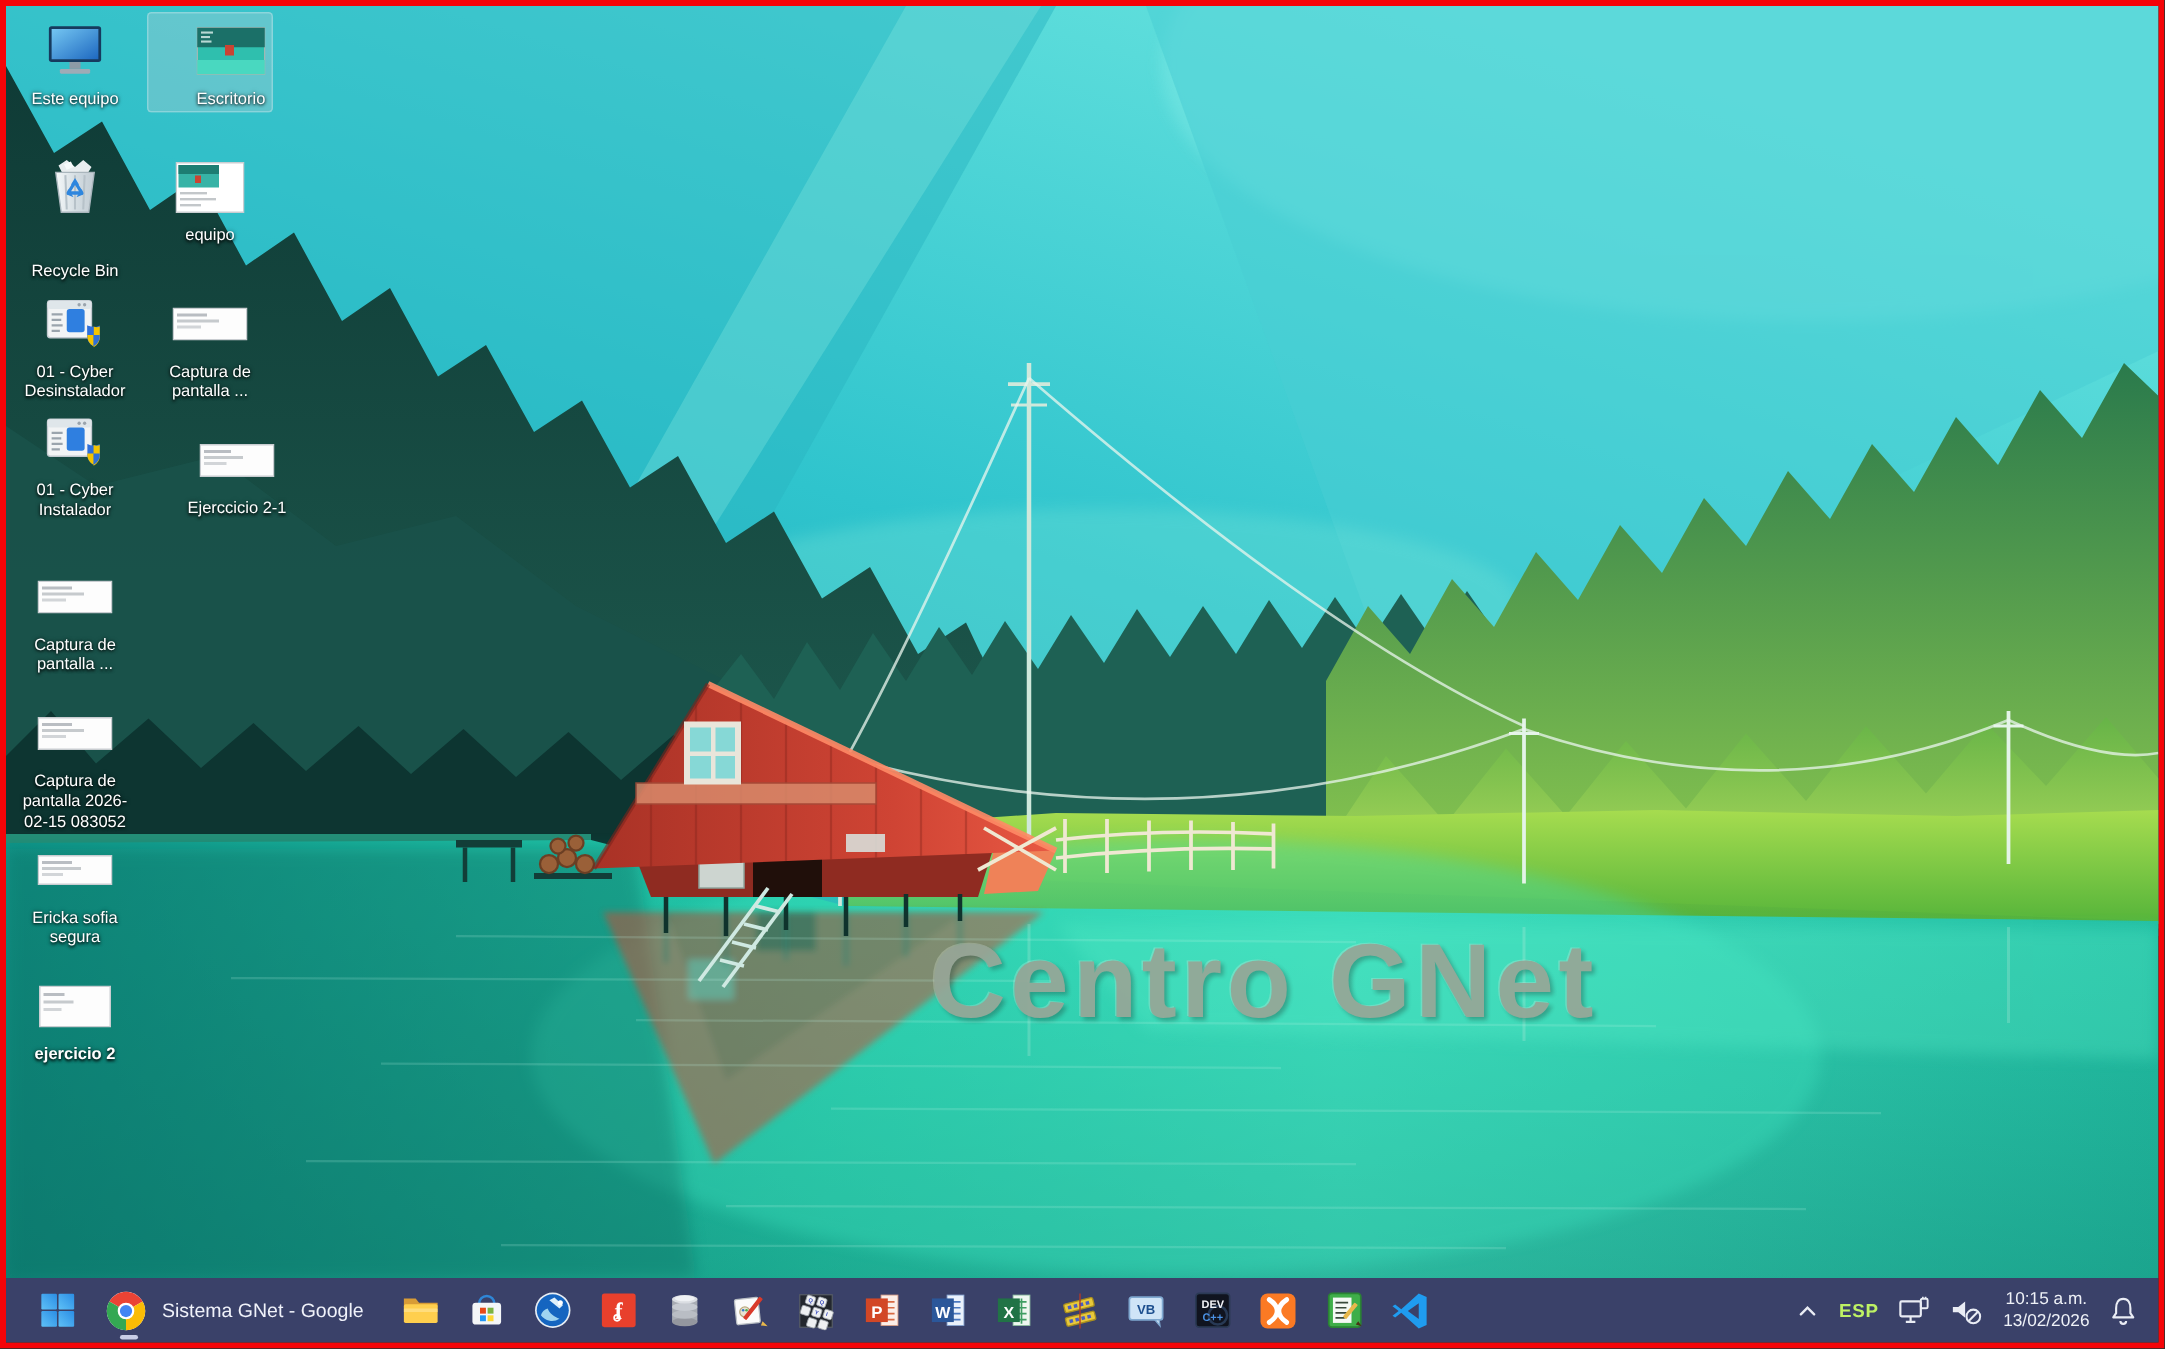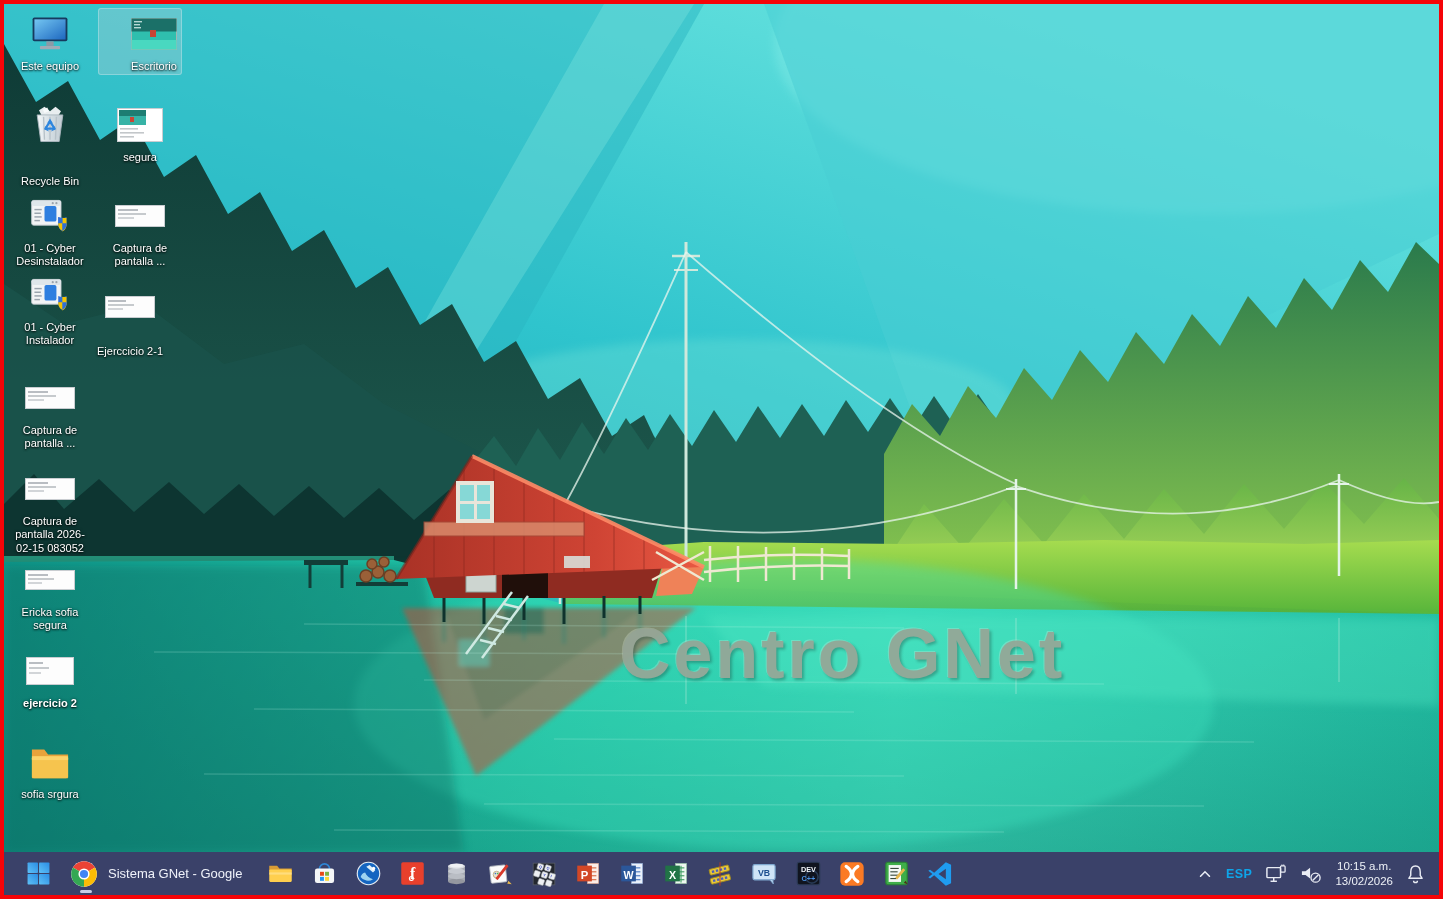--- a/index.html
+++ b/index.html
@@ -14,21 +14,21 @@
   .ico { height:46px; display:flex; align-items:center; justify-content:center; }
   .lbl { margin-top:3px; font-size:11px; line-height:1.22; color:#fff; text-align:center; max-width:80px;
     text-shadow:0 1px 2px rgba(0,0,0,.9), 0 0 3px rgba(0,0,0,.55); }
   .taskbar { position:absolute; left:0; bottom:0; width:1435px; height:43px; background:#3a4169; display:flex; align-items:center; }
   .tb-btn { width:44px; height:40px; display:flex; align-items:center; justify-content:center; flex:0 0 auto; }
   .start { margin-left:12px; }
   .task { display:flex; align-items:center; gap:10px; height:40px; padding:0 16px 0 10px; position:relative; flex:0 0 auto; }
   .task .indicator { position:absolute; left:20px; bottom:1px; width:12px; height:3px; border-radius:2px; background:#c8cde6; }
   .task-label { font-size:13px; color:#f0f2fa; white-space:nowrap; }
   .tray { margin-left:auto; display:flex; align-items:center; gap:13px; padding-right:14px; }
-  .tray-item { display:flex; align-items:center; justify-content:center; color:#0ea5e9; }
+  .tray-item { display:flex; align-items:center; justify-content:center; color:#bef264; }
   .lang { font-size:12.5px; font-weight:600; letter-spacing:.5px; }
   .clock { font-size:11.5px; line-height:1.3; text-align:center; color:#eef1f7; }
 </style>
 </head>
 <body>
 
 <div class="screen">
  <div class="desktop">
 
   <svg class="wall" width="1435" height="848" viewBox="0 0 1435 848" preserveAspectRatio="none">
@@ -359,30 +359,20 @@
           <svg width="48" height="28" viewBox="0 0 48 28">
       <rect x="0.5" y="0.5" width="47" height="27" fill="#fdfdfd" stroke="#c9cdd1" stroke-width="1"></rect>
       <rect x="3" y="5" width="14" height="2" fill="#b9bdc2"></rect>
             <rect x="3" y="10" width="20" height="2" fill="#c6cacd"></rect>
       <rect x="3" y="15" width="12" height="2" fill="#d2d5d8"></rect>
     </svg>
         </div>
     <div class="lbl">ejercicio 2</div>
   </div>
 
-  <div class="cell" style="left:4px;top:732px;">
-    <div class="ico">
-          <svg width="46" height="40" viewBox="0 0 48 42">
-      <path d="M5,8 h13 l4,5 h21 v25 H5 Z" fill="#e8a33b"></path>
-      <rect x="5" y="15" width="38" height="23" rx="2" fill="#f6c44e"></rect>
-      <rect x="5" y="15" width="38" height="4" fill="#fbd36a"></rect>
-    </svg>
-        </div>
-    <div class="lbl">sofia srgura</div>
-  </div>
 
   <div class="cell selected" style="left:94px;top:4px;">
     <div class="ico">
           <svg width="46" height="32" viewBox="0 0 46 32">
       <rect x="0.5" y="0.5" width="45" height="31" fill="#2fbfae" stroke="#9fb8b4" stroke-width="1"></rect>
       <rect x="0.5" y="0.5" width="45" height="13" fill="#1b7068"></rect>
       <rect x="0.5" y="22" width="45" height="9.5" fill="#49d8c0"></rect>
       <rect x="19" y="12" width="6" height="7" fill="#c94433"></rect>
       <g fill="#dff3ef" opacity="0.8">
               <rect x="3" y="3" width="8" height="1.4"></rect>
@@ -401,36 +391,36 @@
       <rect x="2" y="2" width="27" height="15" fill="#37b3a6"></rect>
       <rect x="2" y="2" width="27" height="6" fill="#1d7d72"></rect>
       <rect x="13" y="9" width="4" height="5" fill="#c94433"></rect>
       <g fill="#c3c7ca">
               <rect x="3" y="20" width="18" height="1.6"></rect>
               <rect x="3" y="24" width="24" height="1.6"></rect>
               <rect x="3" y="28" width="14" height="1.6"></rect>
             </g>
     </svg>
         </div>
-    <div class="lbl">segura</div>
+    <div class="lbl">equipo</div>
   </div>
 
   <div class="cell" style="left:94px;top:186px;">
     <div class="ico">
           <svg width="50" height="22" viewBox="0 0 50 22">
       <rect x="0.5" y="0.5" width="49" height="21" fill="#fdfdfd" stroke="#c9cdd1" stroke-width="1"></rect>
       <rect x="3" y="4" width="20" height="2" fill="#b9bdc2"></rect>
             <rect x="3" y="8" width="28" height="2" fill="#c6cacd"></rect>
       <rect x="3" y="12" width="16" height="2" fill="#d2d5d8"></rect>
     </svg>
         </div>
     <div class="lbl">Captura de pantalla ...</div>
   </div>
 
-  <div class="cell" style="left:84px;top:277px;gap:12px;">
+  <div class="cell" style="left:112px;top:277px;">
     <div class="ico">
           <svg width="50" height="22" viewBox="0 0 50 22">
       <rect x="0.5" y="0.5" width="49" height="21" fill="#fdfdfd" stroke="#c9cdd1" stroke-width="1"></rect>
       <rect x="3" y="4" width="18" height="2" fill="#b9bdc2"></rect>
             <rect x="3" y="8" width="26" height="2" fill="#c6cacd"></rect>
       <rect x="3" y="12" width="15" height="2" fill="#d2d5d8"></rect>
     </svg>
         </div>
     <div class="lbl">Ejerccicio 2-1</div>
   </div>

